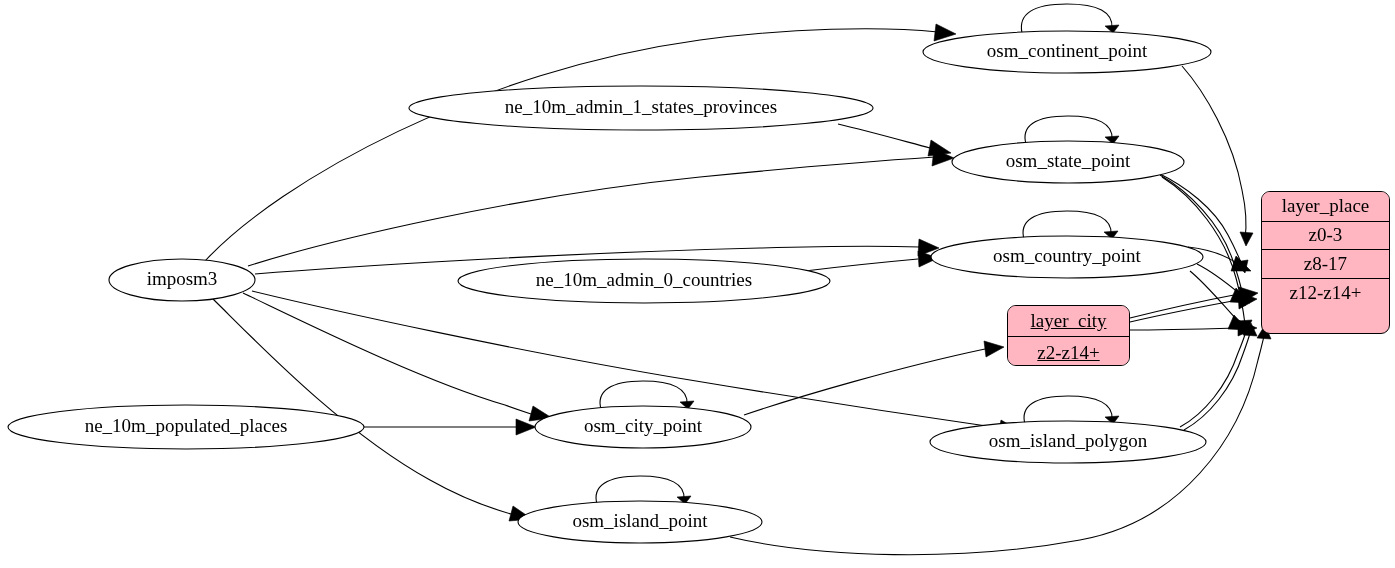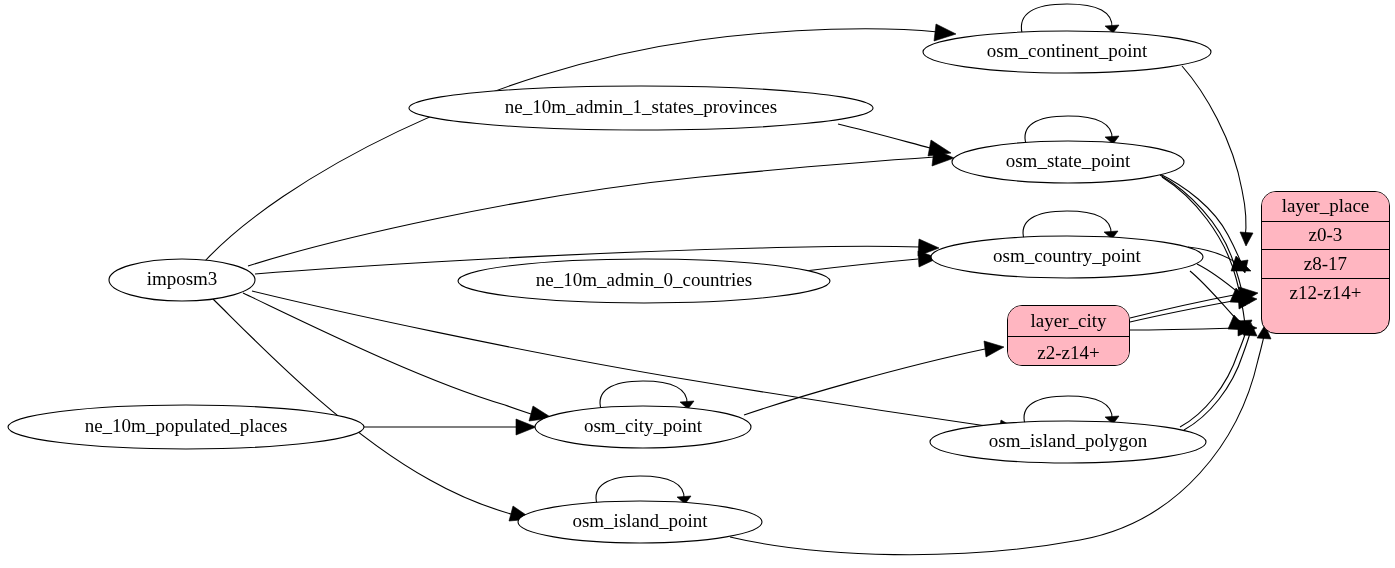--- a/index.html
+++ b/index.html
@@ -43,21 +43,21 @@
     font-size: 19px;
     fill: #000000;
     text-anchor: middle;
     dominant-baseline: middle;
   }
   .record-box {
     position: absolute;
     box-sizing: border-box;
     background: #ffb6c1;
     border: 1.3px solid #000000;
-    border-radius: 15px;
+    border-radius: 9px;
     overflow: hidden;
   }
   .record-row {
     box-sizing: border-box;
     text-align: center;
     font-family: "Liberation Serif", "DejaVu Serif", serif;
     font-size: 19px;
     color: #000000;
     background: #ffb6c1;
     display: flex;
@@ -275,18 +275,18 @@
     </g>
   </svg>
 
   <div class="record-box" id="layer-place-box" style="left:1261px; top:191px; width:129px; height:143px;">
     <div class="record-row" style="height:28.6px;">layer_place</div>
     <div class="record-row" style="height:28.6px;">z0-3</div>
     <div class="record-row" style="height:28.6px;">z8-17</div>
     <div class="record-row" style="height:28.6px;">z12-z14+</div>
   </div>
 
-  <div class="record-box" id="layer-city-box" style="left:1007px; top:305px; width:123px; height:61px;">
+  <div class="record-box" id="layer-city-box" style="left:1007px; top:305px; width:123px; height:61px;text-decoration:underline;">
     <div class="record-row" style="height:29.5px;">layer_city</div>
     <div class="record-row" style="height:34px;">z2-z14+</div>
   </div>
 
 </div>
 
 </body></html>

